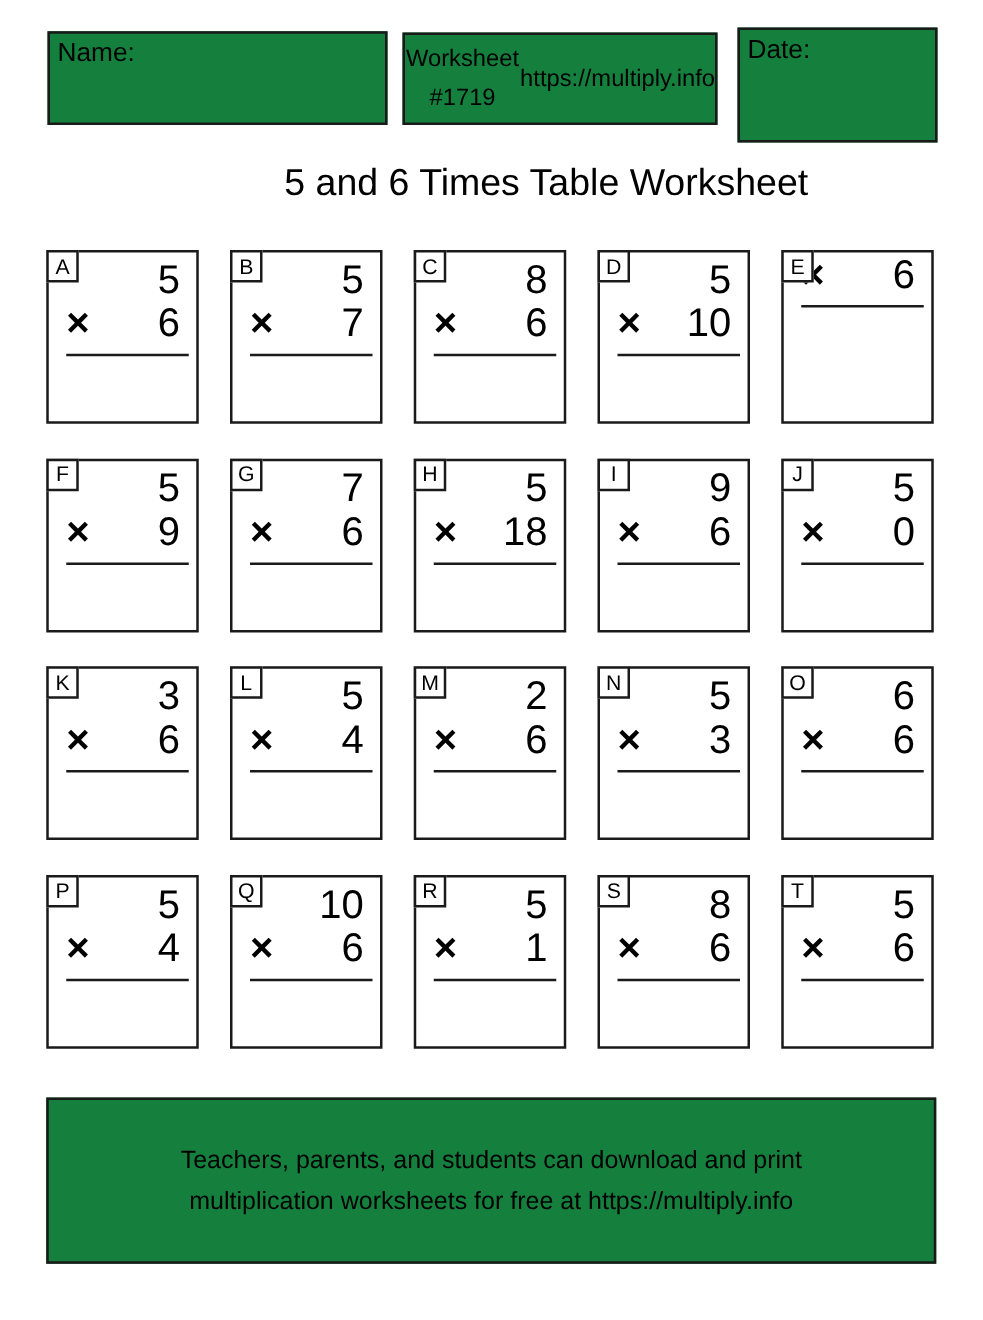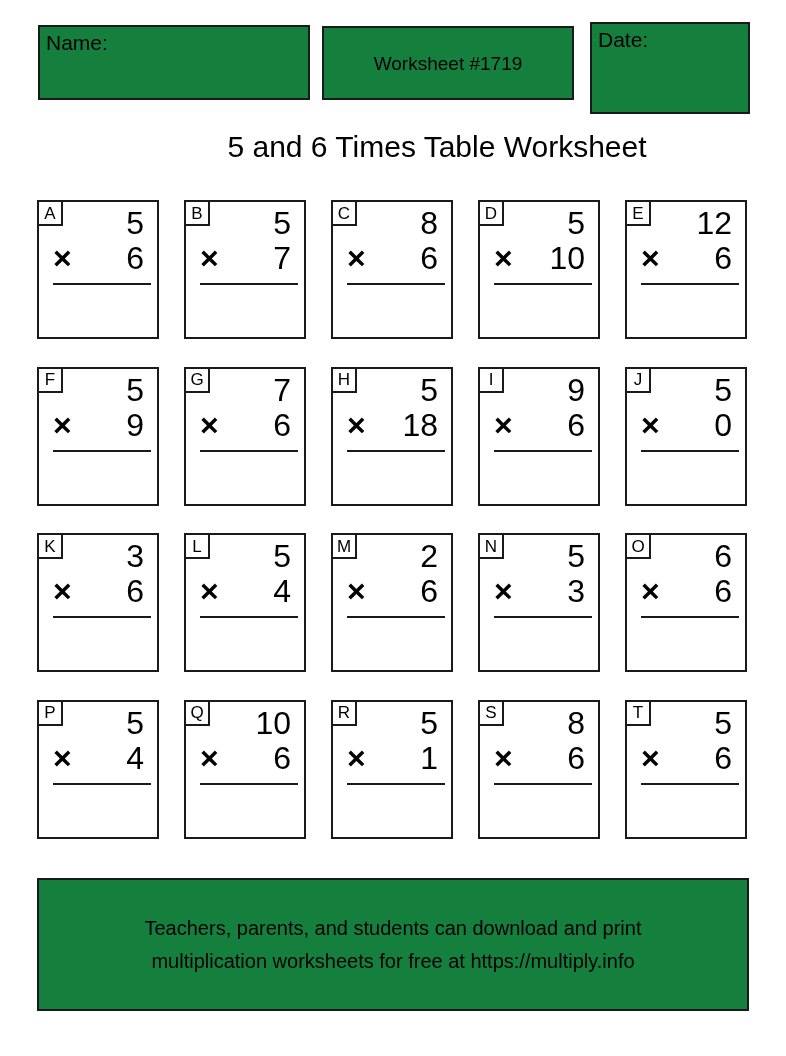--- a/index.html
+++ b/index.html
@@ -49,20 +49,21 @@
                 text-align: center; font-size: 20px; line-height: 33px; }
 </style>
 </head>
 <body>
 
 <div class="box name-box">
   <span>Name:</span>
 </div>
 <div class="box ws-box">
   <div>Worksheet #1719</div>
+  <div>https://multiply.info</div>
 </div>
 <div class="box date-box">
   <span>Date:</span>
 </div>
 
 <div class="title">5 and 6 Times Table Worksheet</div>
 
 <div class="grid">
   <div class="cell">
     <div class="cell-label">
@@ -109,21 +110,20 @@
       <span class="times">×</span>
       <span>10</span>
     </div>
     <div class="answer-line"></div>
   </div>
 
   <div class="cell">
     <div class="cell-label">
       <span>E</span>
     </div>
-    <div class="num-top">12</div>
     <div class="num-row">
       <span class="times">×</span>
       <span>6</span>
     </div>
     <div class="answer-line"></div>
   </div>
 
   <div class="cell">
     <div class="cell-label">
       <span>F</span>

